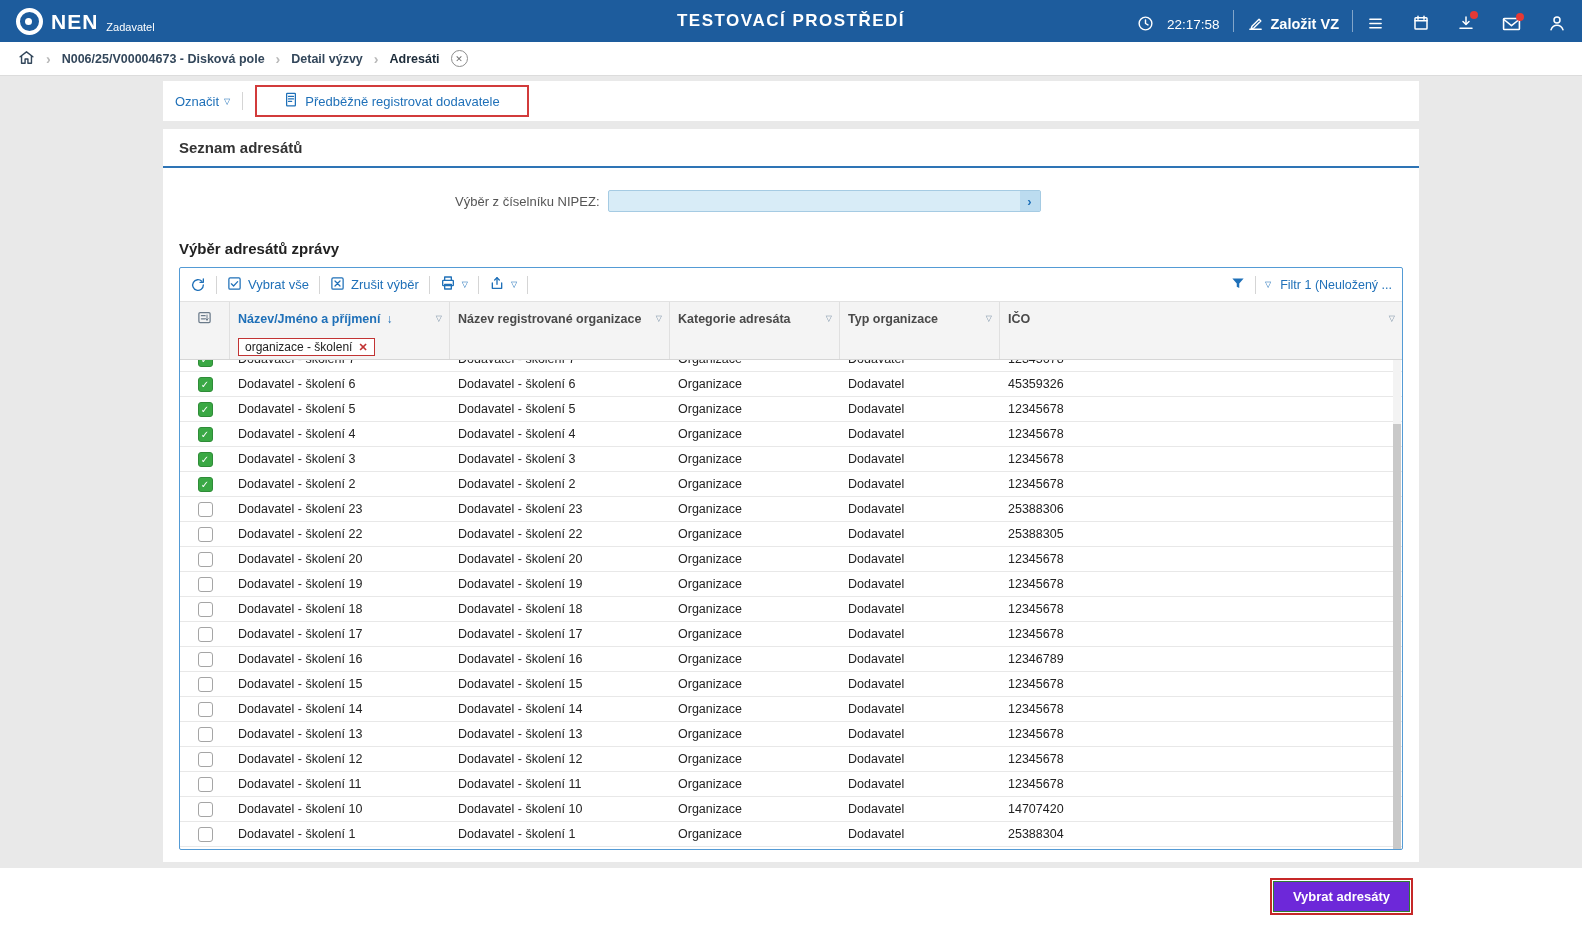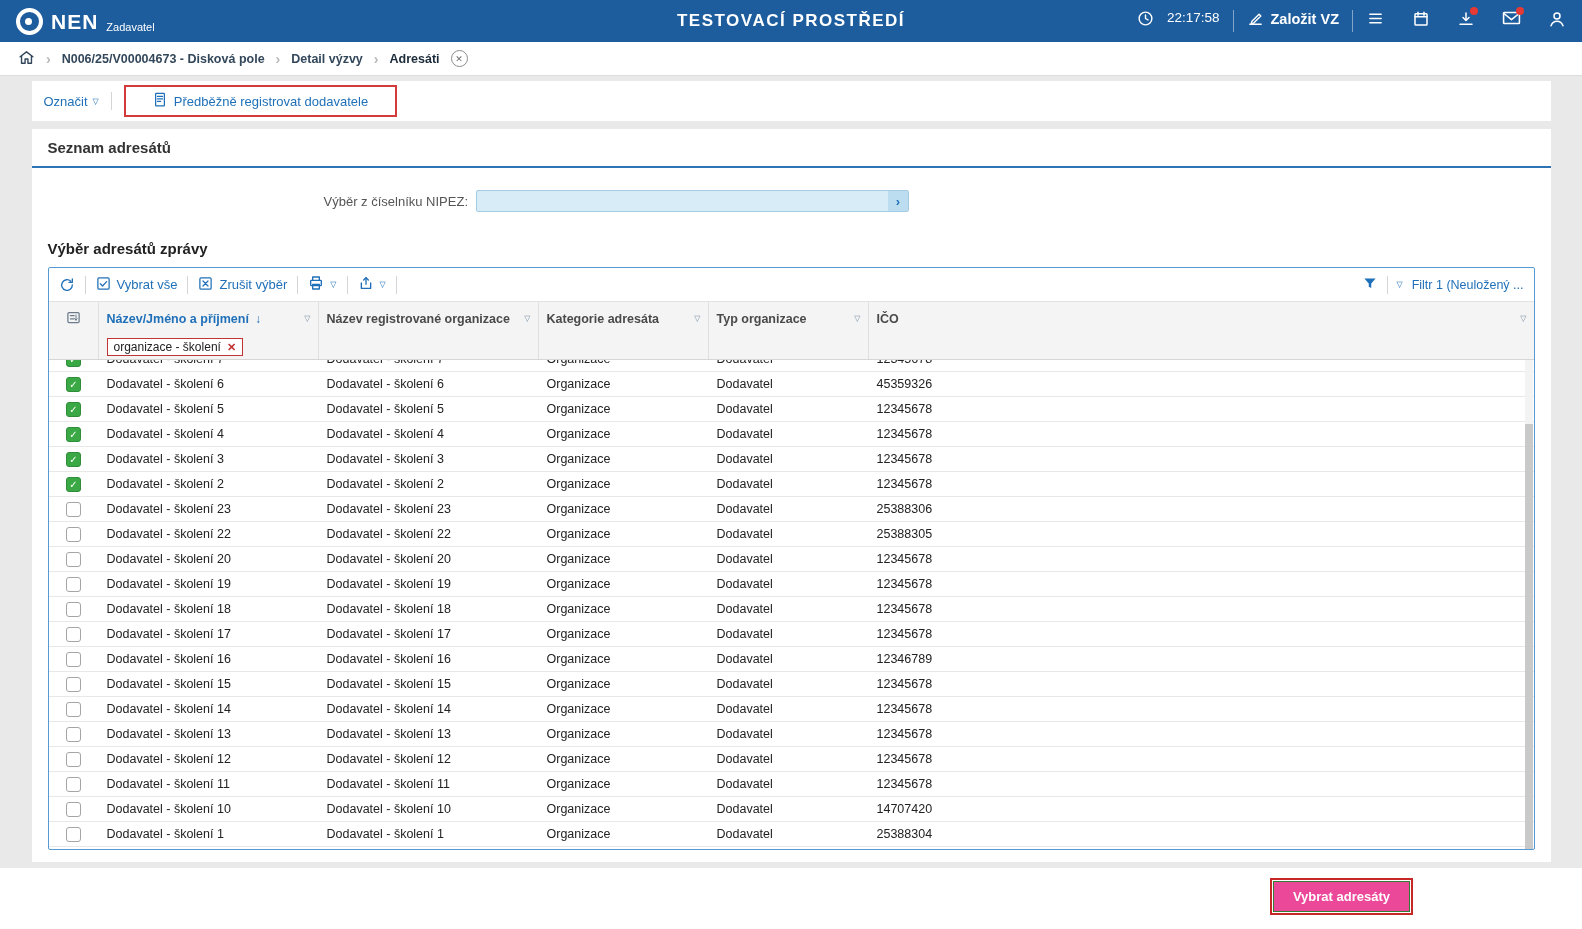--- a/index.html
+++ b/index.html
@@ -7,37 +7,37 @@
   body { font-family:"Liberation Sans", sans-serif; background:#e9e9e9; color:#222; overflow:hidden; position:relative; }
 
   
   .topbar { position:relative; height:42px; background:#1d5c9d; color:#fff; display:flex; align-items:center; padding:0 16px; }
   .logo-wrap { display:flex; align-items:flex-end; gap:8px; }
   .logo-ring { width:27px; height:27px; border-radius:50%; border:4px solid #fff; position:relative; }
   .logo-ring::after { content:""; position:absolute; width:7px; height:7px; background:#fff; border-radius:50%; left:5px; top:6px; }
   .brand { font-size:21px; font-weight:bold; letter-spacing:1px; line-height:27px; }
   .brand-sub { font-size:11px; margin-bottom:2px; }
   .center-title { position:absolute; left:50%; transform:translateX(-50%); font-weight:bold; font-size:17px; letter-spacing:1.5px; }
-  .top-right { margin-left:auto; display:flex; align-items:flex-start; gap:13px; }
+  .top-right { margin-left:auto; display:flex; align-items:flex-end; gap:13px; }
   .top-right svg { display:block; }
   .time-text { font-size:13.5px; }
   .sep-w { width:1px; height:22px; background:rgba(255,255,255,.45); }
   .zalozit { display:flex; align-items:center; gap:7px; font-weight:bold; font-size:14.5px; cursor:pointer; }
   .icon-badge { position:relative; cursor:pointer; }
   .badge-dot { position:absolute; top:-3px; right:-3px; width:8px; height:8px; background:#e53935; border-radius:50%; }
 
   
   .crumbbar { height:34px; background:#fff; border-bottom:1px solid #dcdcdc; display:flex; align-items:center; padding:0 18px; gap:11px; font-size:12.5px; }
   .crumb-sep { color:#b9b9b9; font-size:14px; font-weight:bold; }
   .crumb-item { color:#33475b; font-weight:700; cursor:pointer; }
   .crumb-item.current { color:#1c2b39; }
   .crumb-close { width:17px; height:17px; border:1.5px solid #8d8d8d; border-radius:50%; color:#6f6f6f; font-size:9px; display:flex; align-items:center; justify-content:center; cursor:pointer; }
 
   
-  .content-col { width:1519px; margin:2px auto; }
+  .content-col { width:1256px; margin:2px auto; }
   .action-toolbar { margin-top:5px; background:#fff; height:40px; display:flex; align-items:center; padding:0 12px; gap:12px; }
   .link-blue { color:#1f70b8; font-size:13px; cursor:pointer; display:flex; align-items:center; gap:5px; }
   .caret-sm { font-size:8px; color:#1f70b8; }
   .sep-v { width:1px; height:18px; background:#d5d5d5; }
   .register-box { border:2px solid #d23b3b; display:flex; align-items:center; gap:7px; padding:5px 27px; color:#1f70b8; font-size:13px; cursor:pointer; }
 
   .main-card { background:#fff; margin-top:8px; padding:4px 16px 12px; }
   .section-title { font-size:15px; font-weight:700; color:#333; padding:6px 16px 10px; margin:0 -16px; border-bottom:2px solid #2e74b5; }
   .nipez-row { display:flex; align-items:center; margin:22px 0 0 276px; gap:8px; }
   .nipez-label { font-size:13px; color:#555; }
@@ -76,21 +76,21 @@
   .td { padding:0 8px; overflow:hidden; white-space:nowrap; }
   .td.col-check { display:flex; align-items:center; justify-content:center; padding:0; }
   .cbx { width:15px; height:15px; border-radius:3px; display:flex; align-items:center; justify-content:center; font-size:10px; cursor:pointer; }
   .cbx.checked { background:#3aa844; color:#fff; border:1px solid #2f8c38; }
   .cbx.unchecked { background:#fff; border:1px solid #a5a5a5; color:transparent; }
   .vscroll-track { position:absolute; right:1px; top:0; width:8px; height:100%; background:#f3f3f3; }
   .vscroll-thumb { position:absolute; right:0; top:13%; width:8px; height:87%; background:#c9c9c9; cursor:grab; }
 
   
   .bottom-bar { position:absolute; left:0; right:0; bottom:0; height:61px; background:#fff; }
-  .select-btn { position:absolute; right:172px; top:13px; background:#ec4899; border:1px solid #2e7d32; color:#fff; font-weight:bold; font-size:13px; padding:7px 19px; cursor:pointer; outline:2px solid #c62828; outline-offset:1px; font-family:"Liberation Sans", sans-serif; }
+  .select-btn { position:absolute; right:172px; top:13px; background:#6d28d9; border:1px solid #2e7d32; color:#fff; font-weight:bold; font-size:13px; padding:7px 19px; cursor:pointer; outline:2px solid #c62828; outline-offset:1px; font-family:"Liberation Sans", sans-serif; }
 
   svg.ic { stroke:currentColor; fill:none; stroke-width:2; stroke-linecap:round; stroke-linejoin:round; }
   svg.ic-fill { fill:currentColor; stroke:none; }
 </style>
 </head>
 <body>
 
 <header class="topbar">
   <div class="logo-wrap">
     <span class="logo-ring"></span>

